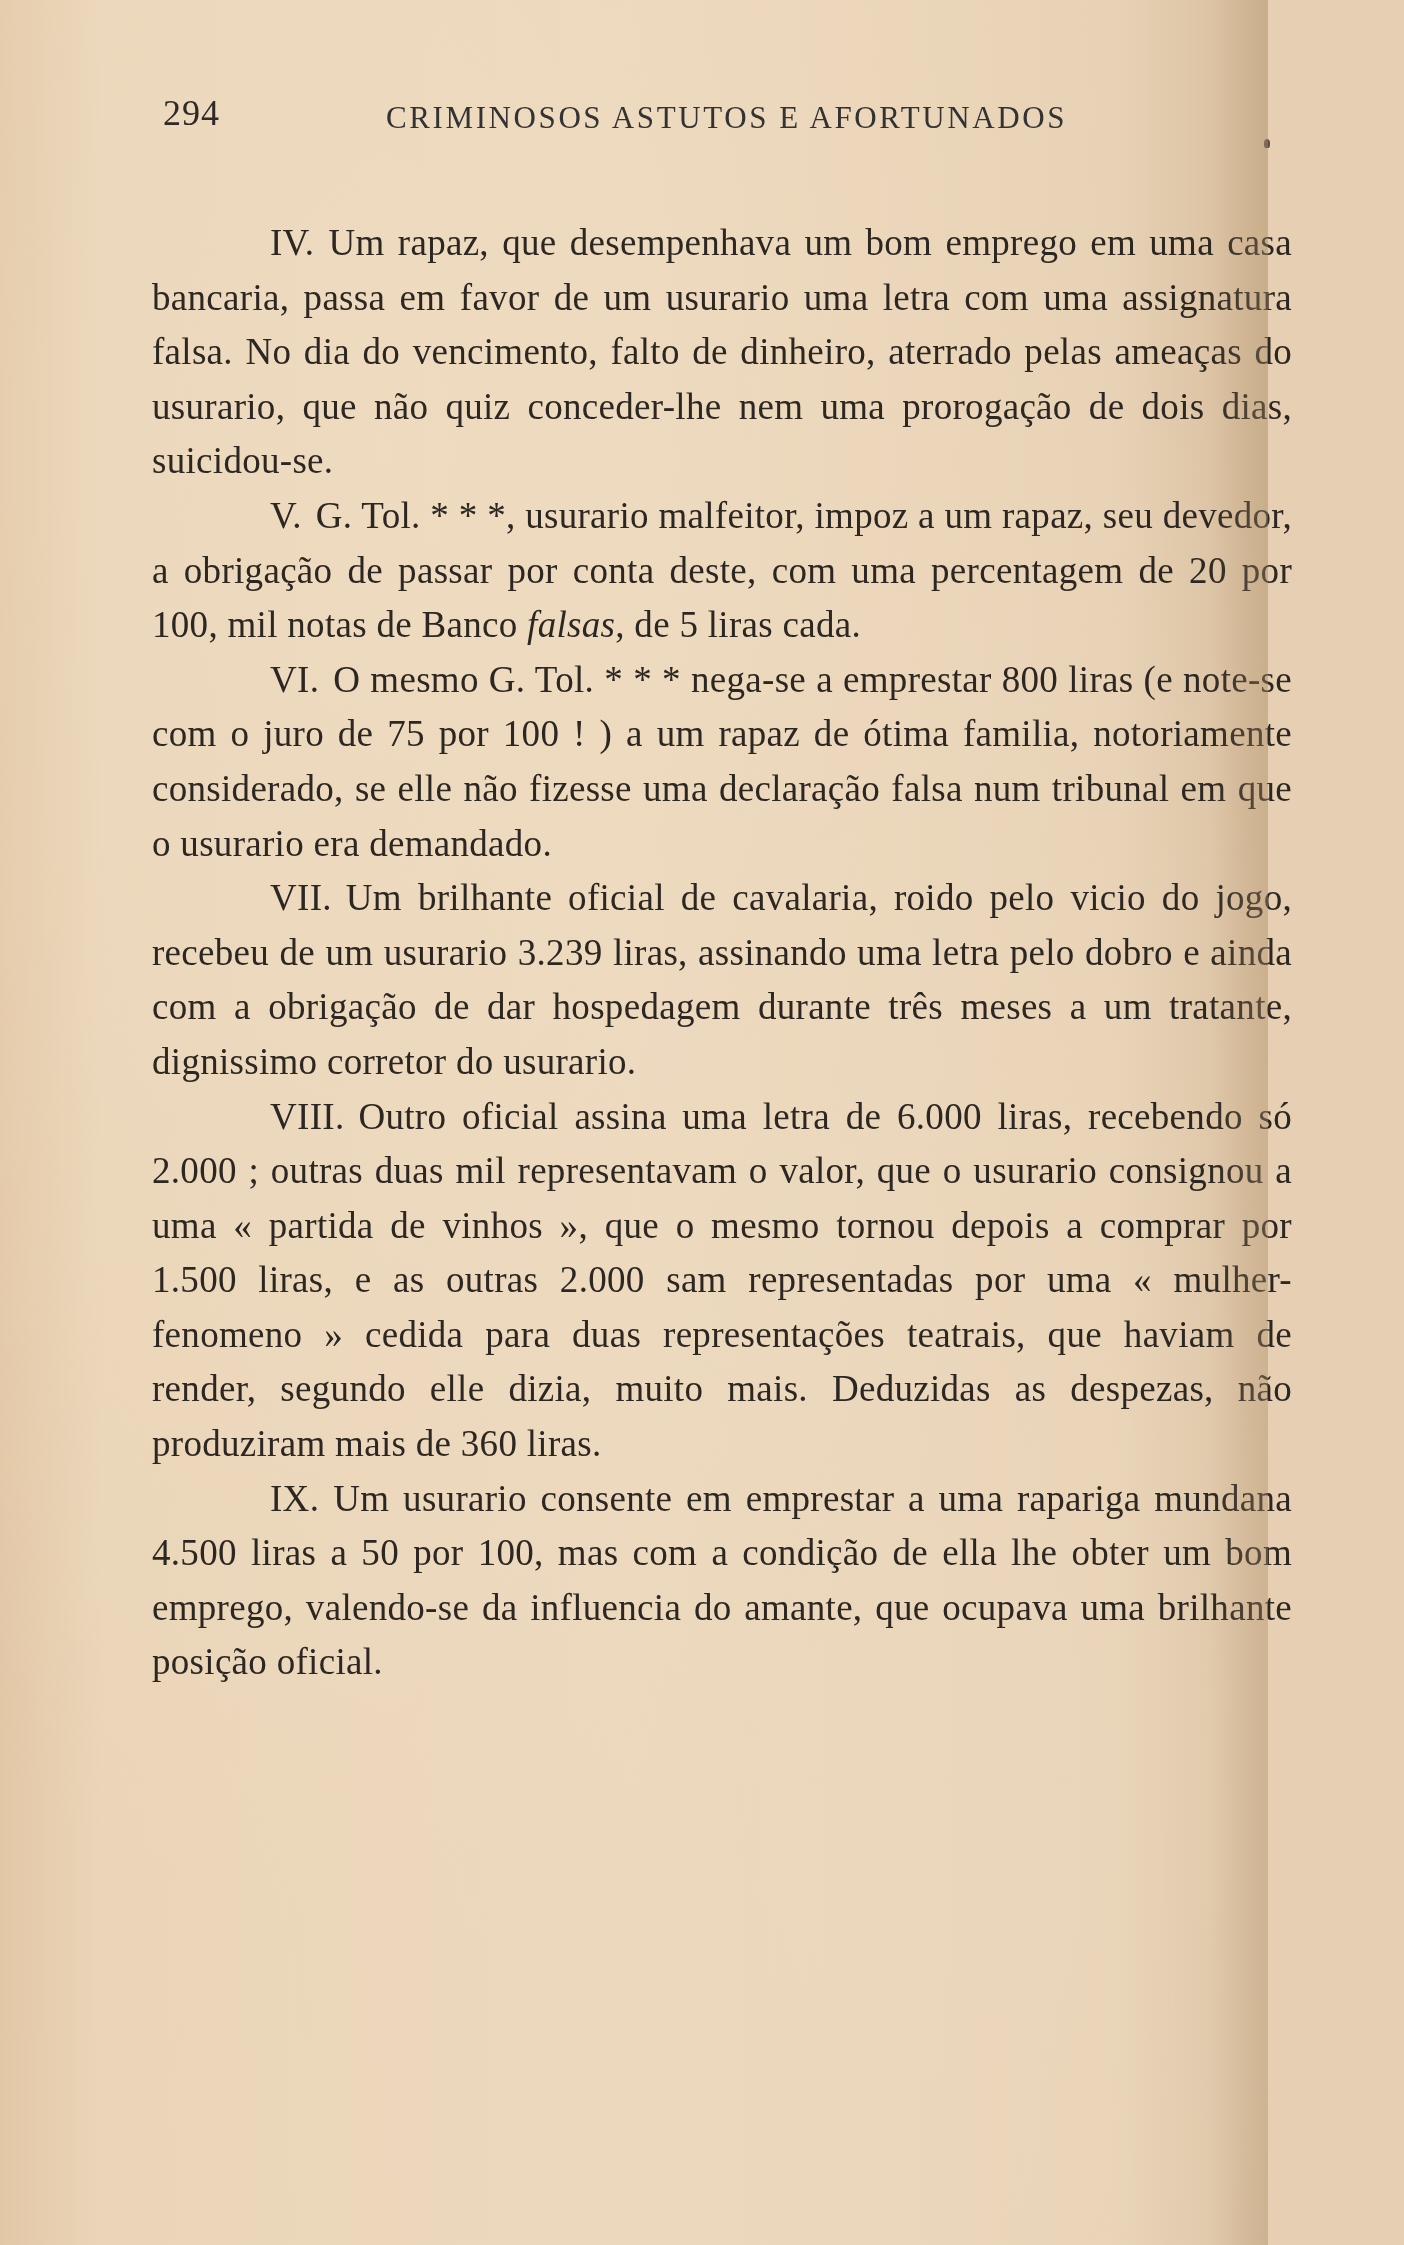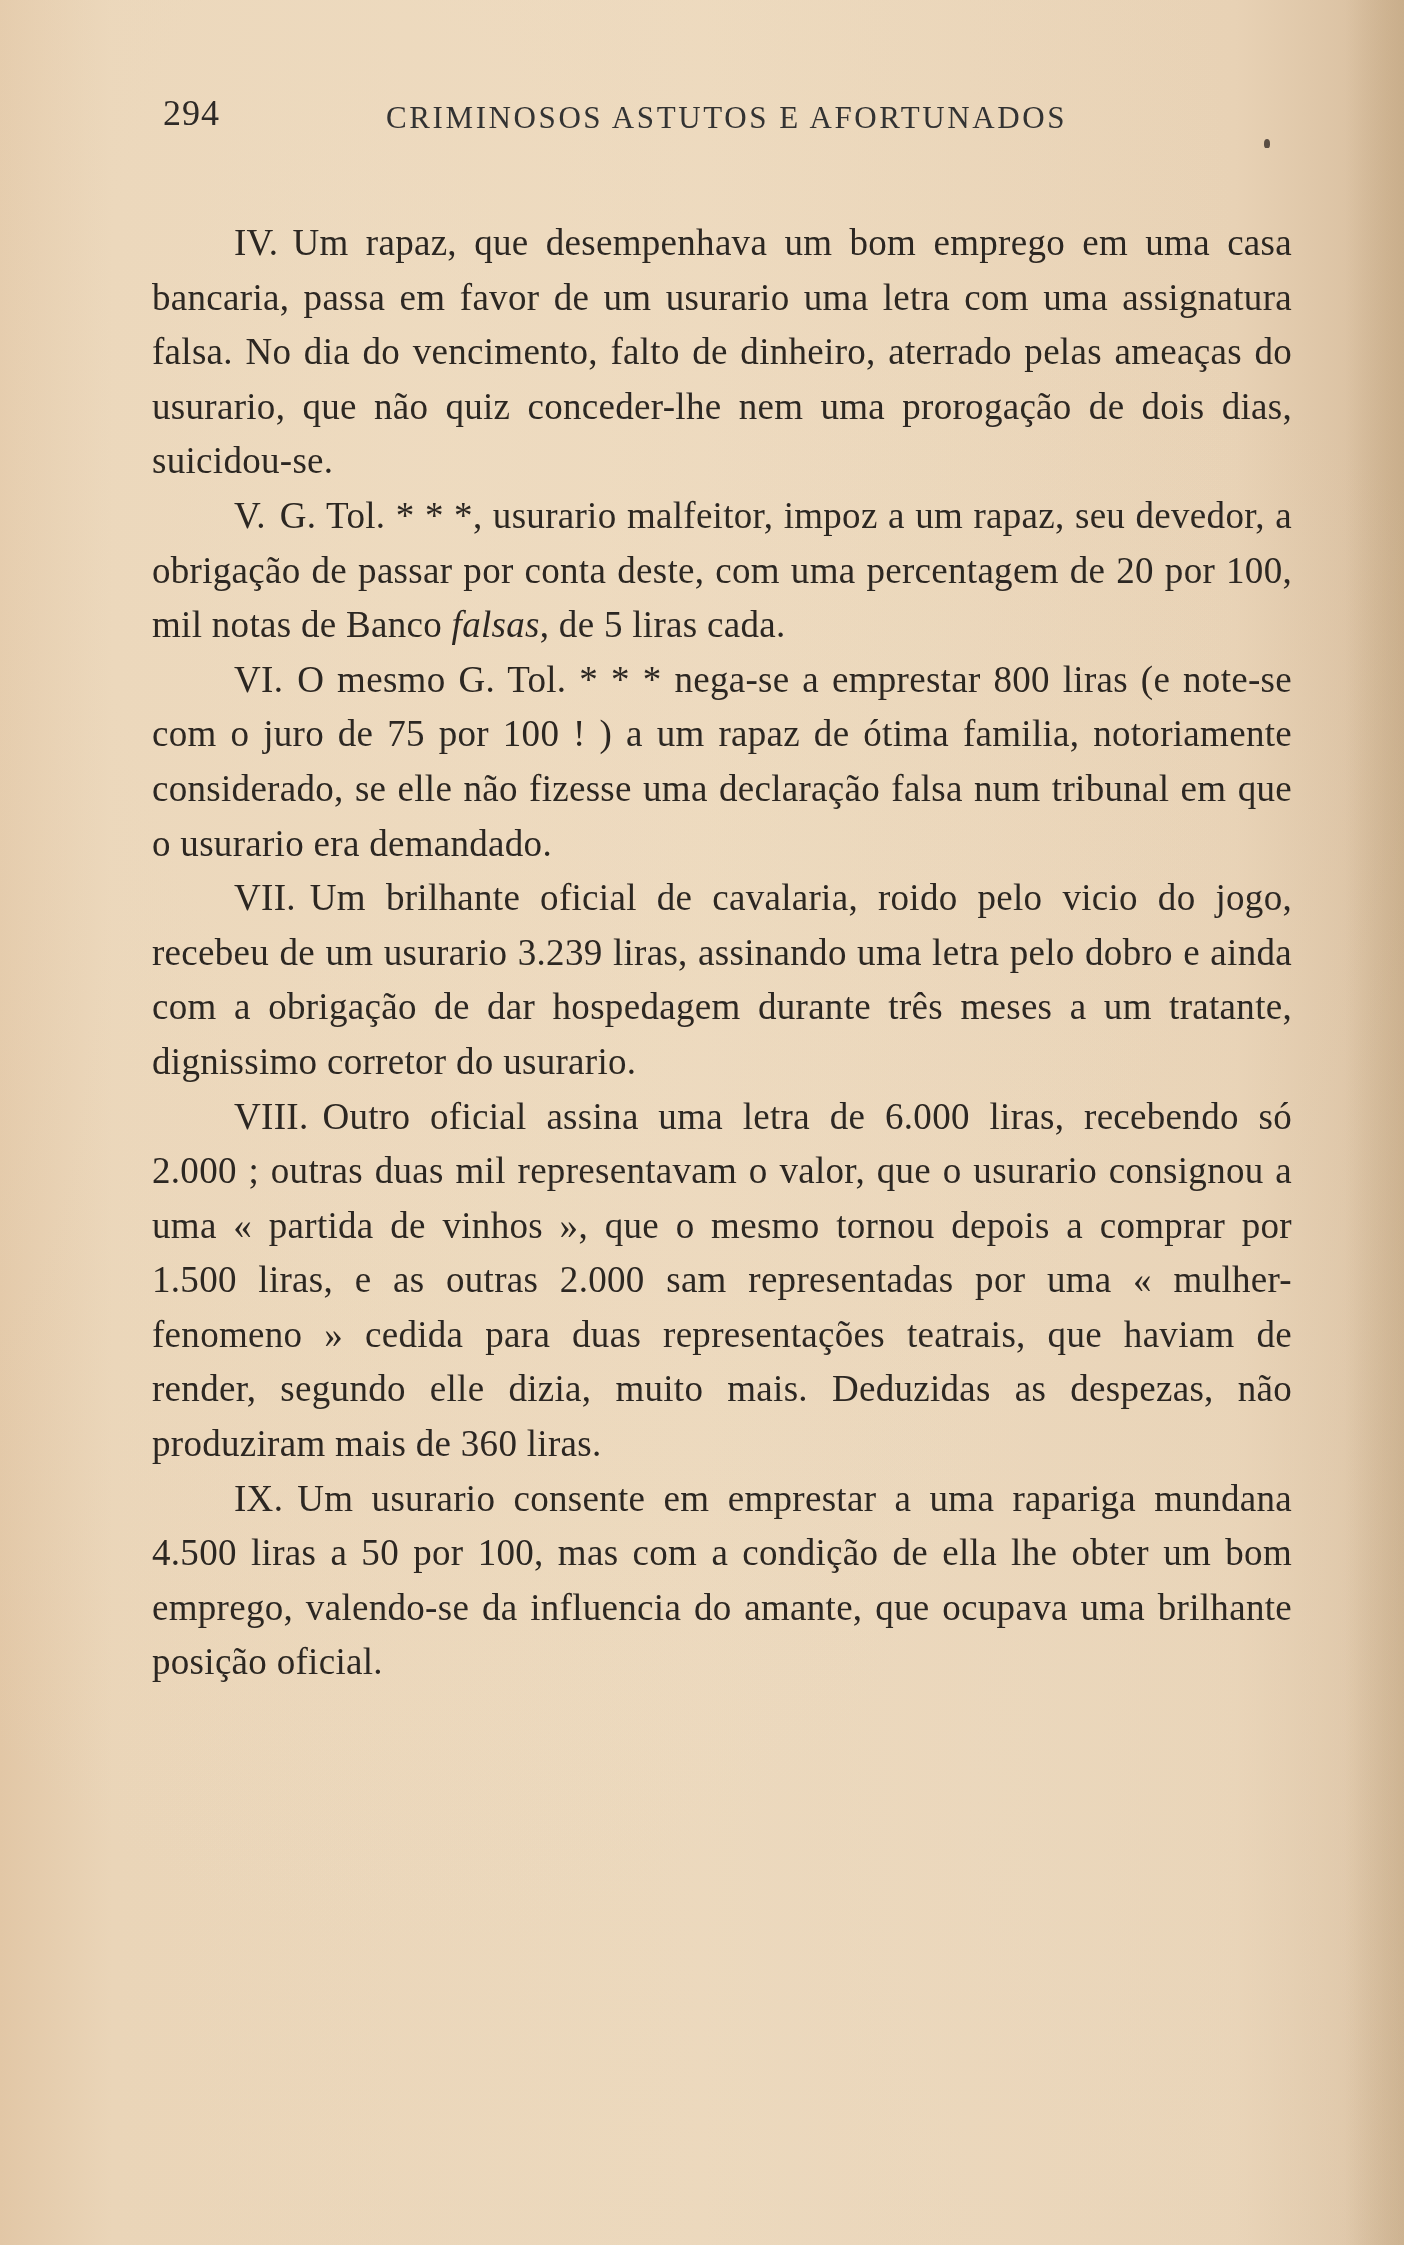--- a/index.html
+++ b/index.html
@@ -7,21 +7,21 @@
     padding: 0;
   }
   body {
     width: 1404px;
     height: 2245px;
     overflow: hidden;
     background: #e6cfb2;
   }
   .page {
     position: relative;
-    width: 1404px;
+    width: 1268px;
     height: 2245px;
     background:
       radial-gradient(ellipse at 30% 20%, rgba(240,222,196,0.55), rgba(240,222,196,0) 60%),
       radial-gradient(ellipse at 70% 80%, rgba(236,218,192,0.5), rgba(236,218,192,0) 60%),
       linear-gradient(to right, #e2c7a6 0%, #ead5b8 8%, #ecd8bc 50%, #e8d2b5 88%, #dcc3a4 96%, #cfb592 100%);
     font-family: "Liberation Serif", "DejaVu Serif", serif;
     color: #2f2a25;
   }
   .running-head {
     position: absolute;
@@ -68,20 +68,21 @@
     letter-spacing: 0.3px;
     color: #2c2722;
   }
   .para {
     margin: 0;
     text-indent: 82px;
     text-align-last: left;
   }
   .para .num {
     margin-right: 14px;
+    margin-left: 36px;
   }
   em {
   }
   .crease {
     position: absolute;
     top: 0;
     right: 0;
     width: 60px;
     height: 2245px;
     background: linear-gradient(to right, rgba(200,170,135,0) 0%, rgba(190,160,125,0.35) 100%);

